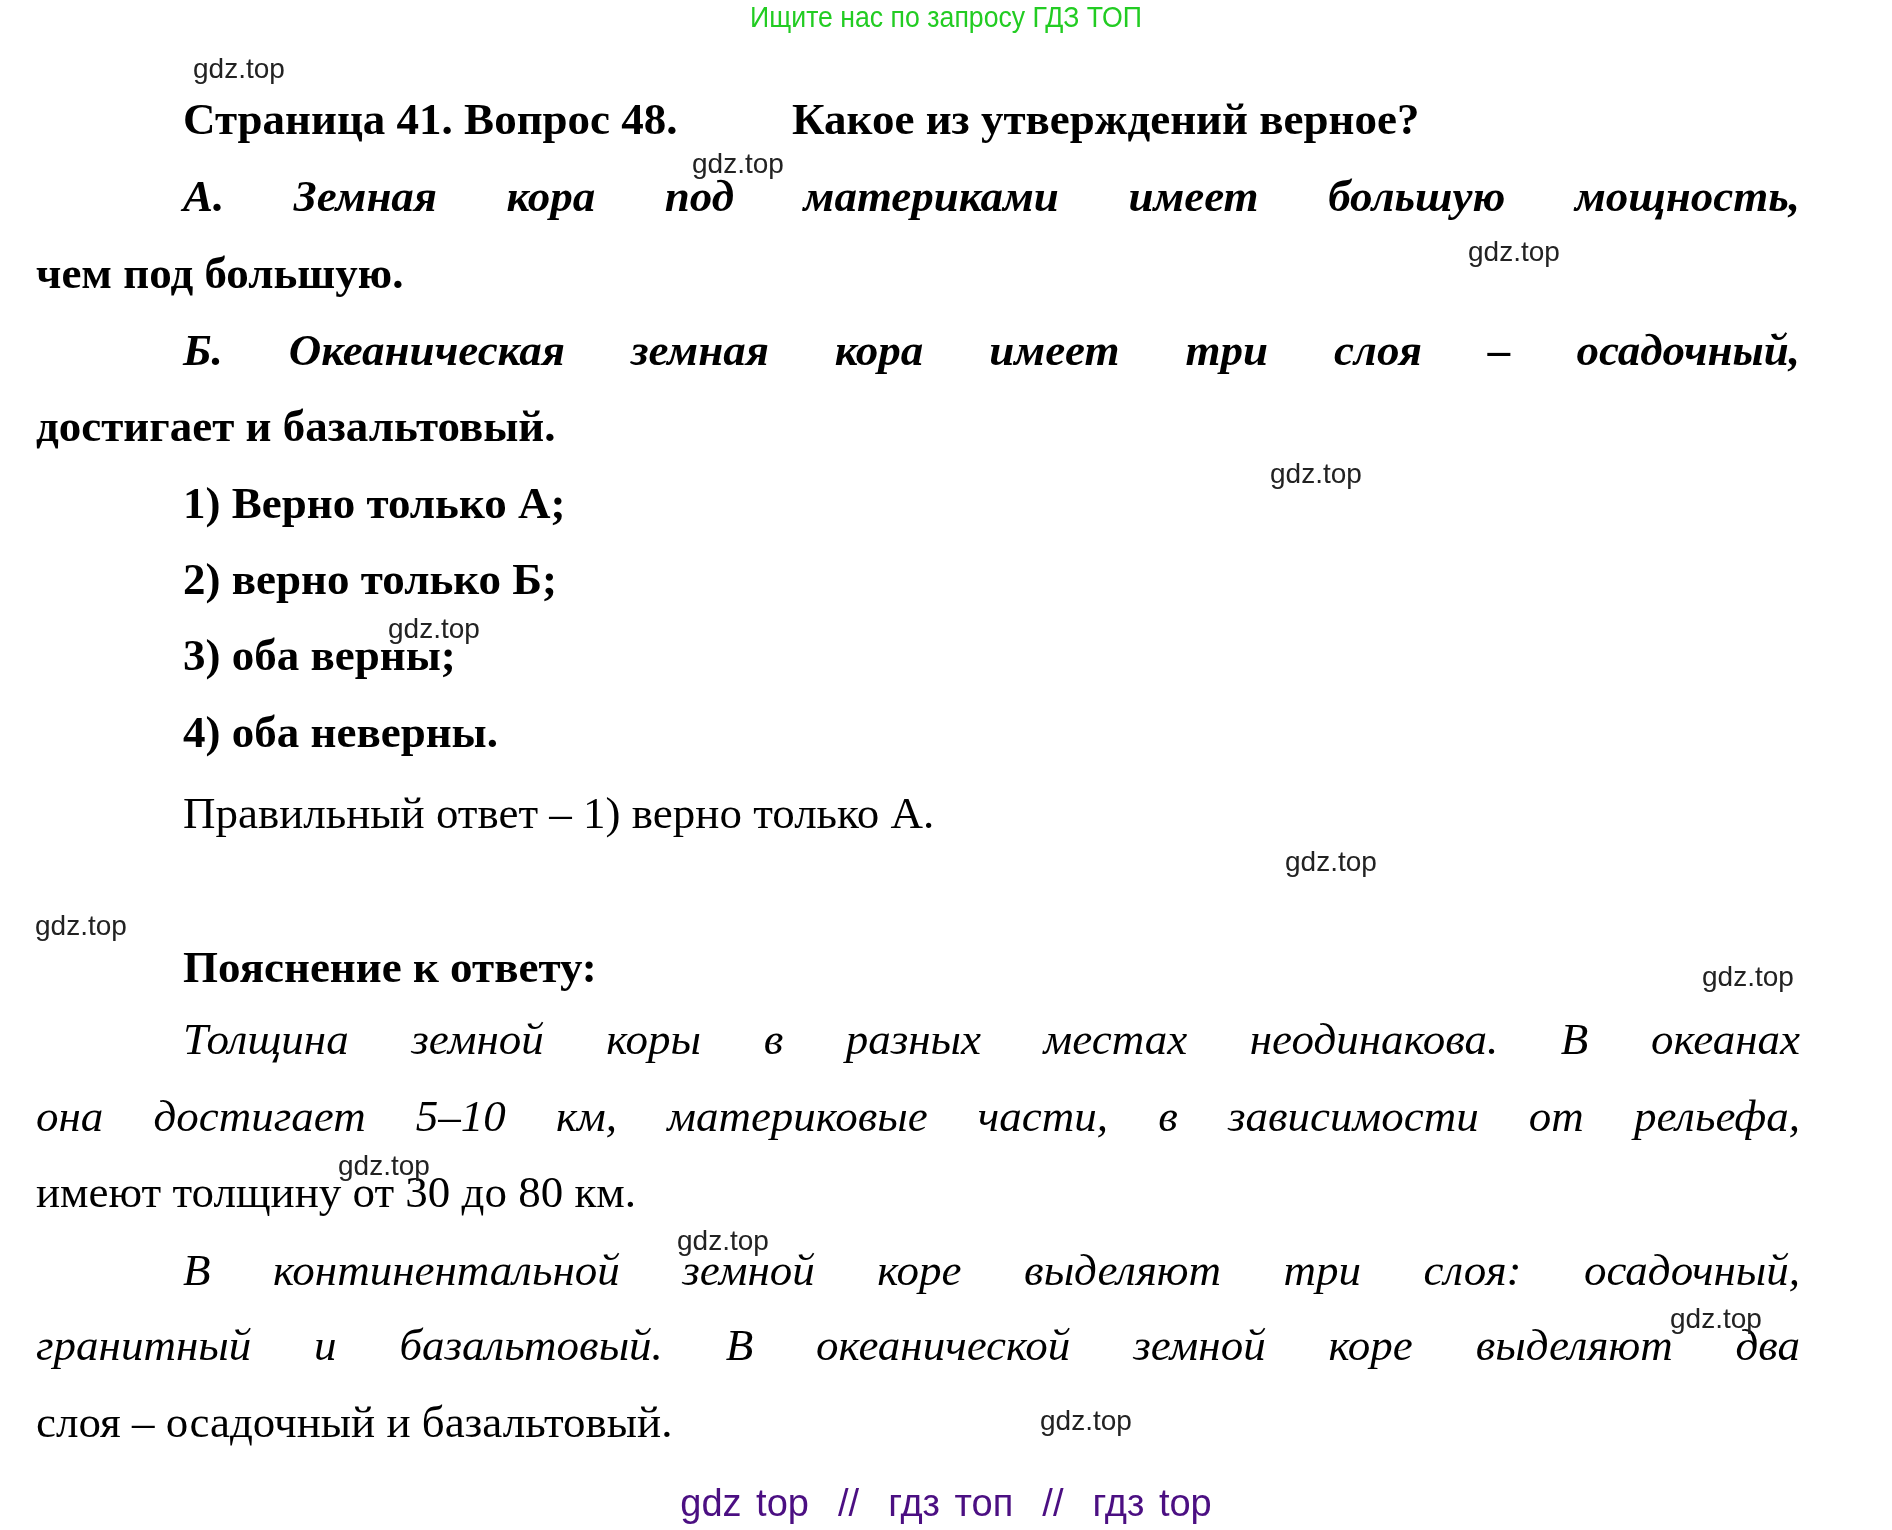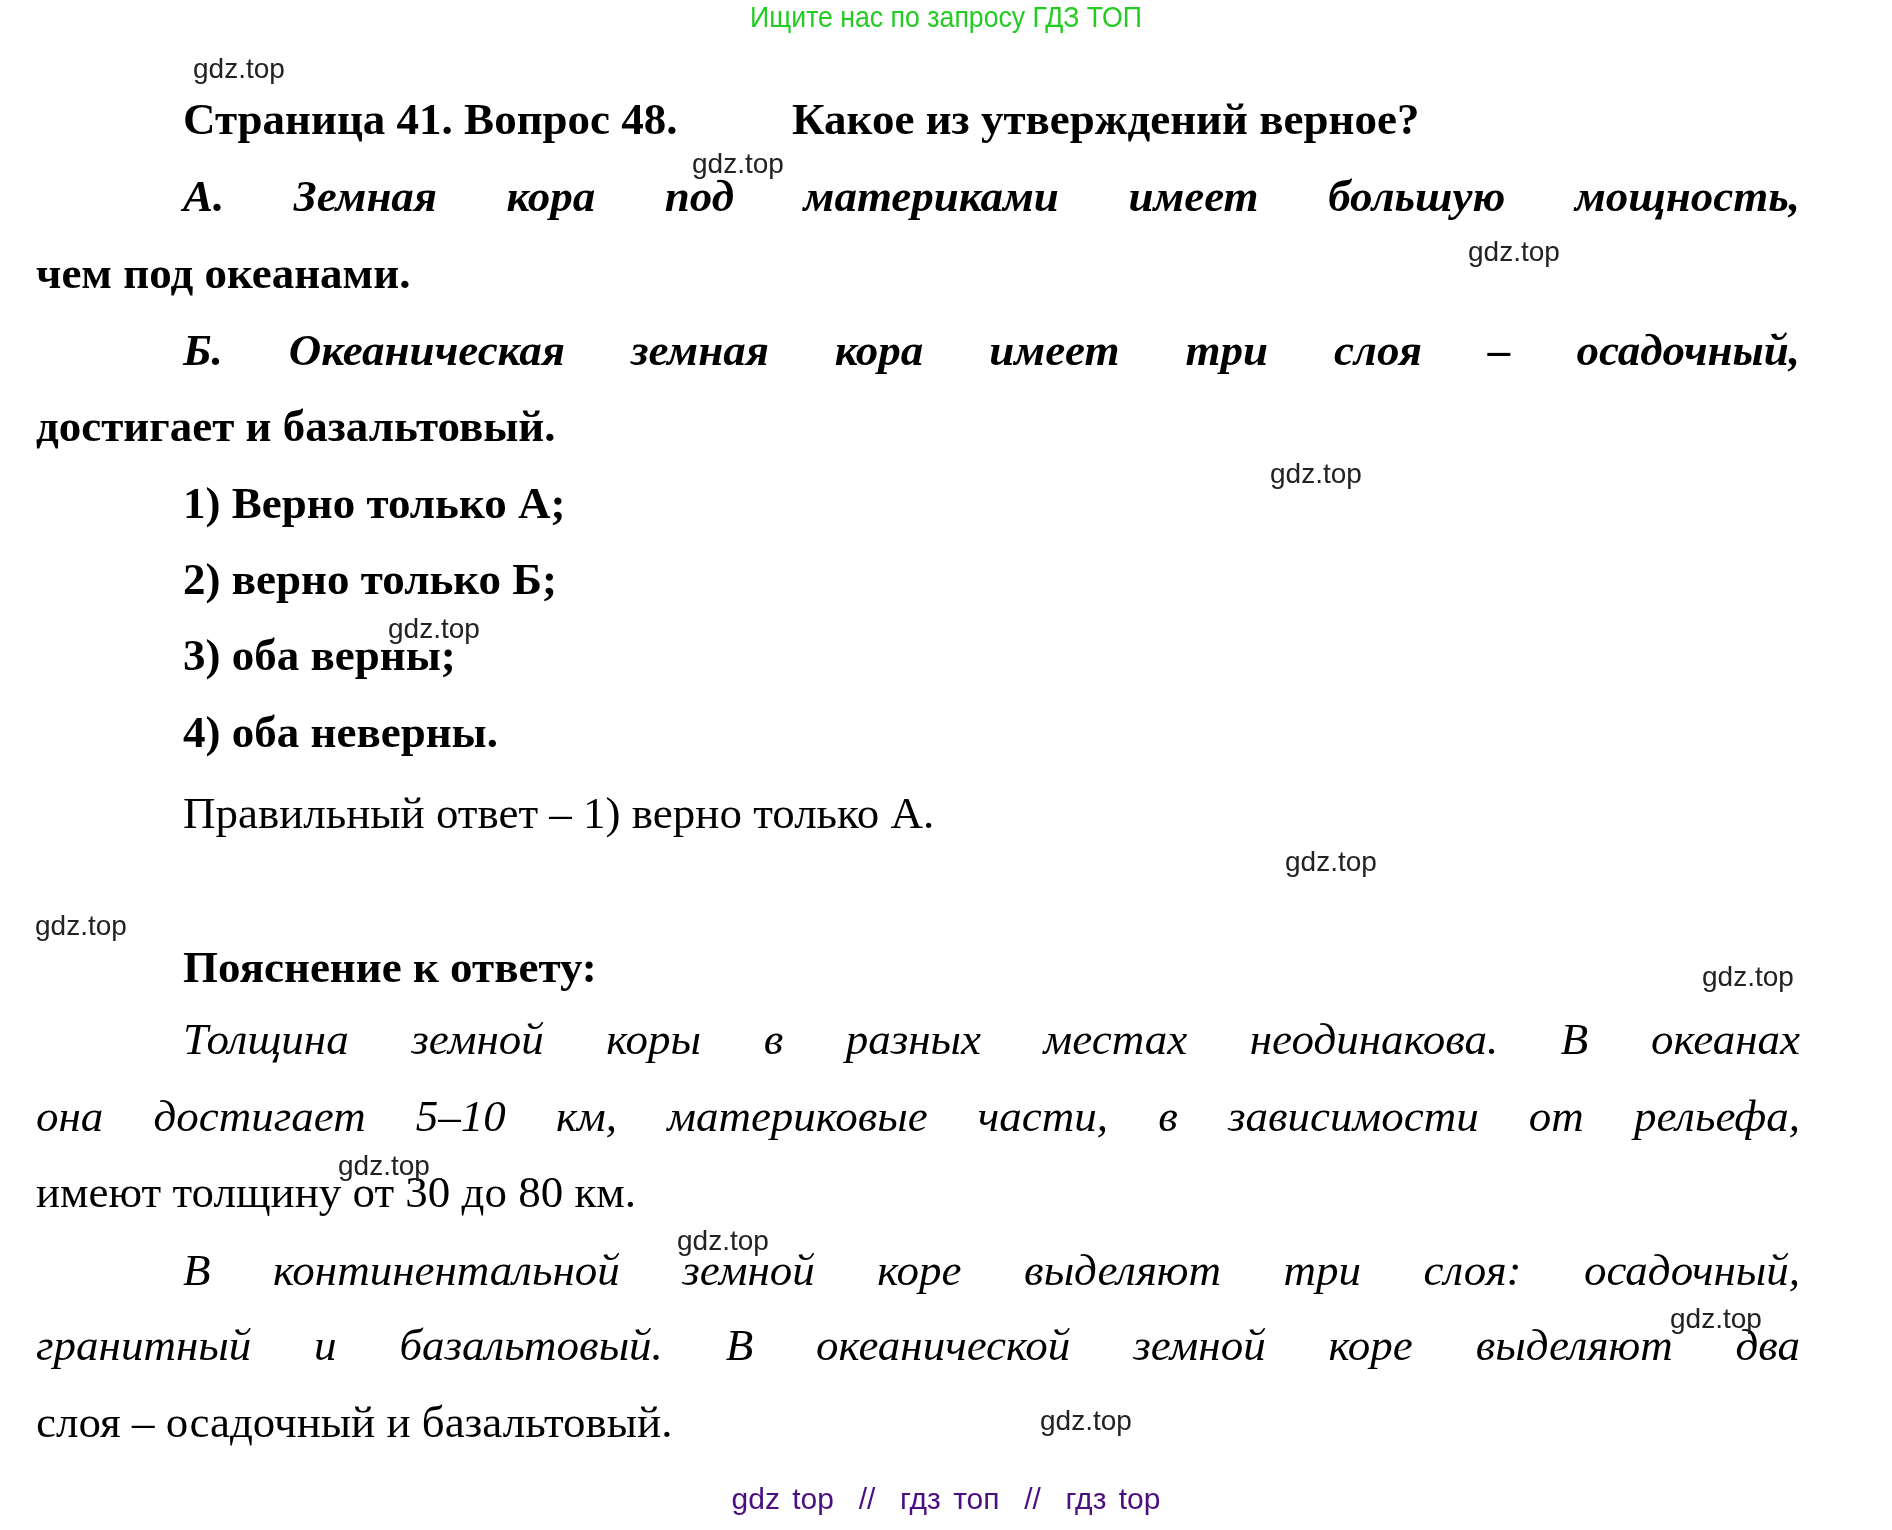--- a/index.html
+++ b/index.html
@@ -3,21 +3,21 @@
 <meta charset="utf-8">
 <style>
   html, body { margin: 0; padding: 0; background: #ffffff; }
   body { width: 1892px; height: 1530px; position: relative; overflow: hidden; }
   .abs { position: absolute; white-space: nowrap; }
   .banner {
     font-family: "Liberation Sans", sans-serif; font-size: 29px; color: #22cc22;
     left: 0; width: 1892px; text-align: center; top: 1px; transform: scaleX(0.92);
   }
   .footer {
-    font-family: "Liberation Sans", sans-serif; font-size: 30px; color: #4b0f82;
+    font-family: "Liberation Sans", sans-serif; font-size: 38px; color: #4b0f82;
     left: 0; width: 1892px; text-align: center; top: 1482px; word-spacing: 4px;
   }
   .wm {
     font-family: "Liberation Sans", sans-serif; font-size: 28px; color: #222222;
     line-height: 1;
   }
   .serif { font-family: "Liberation Serif", serif; font-size: 45px; color: #000; line-height: 1; }
   .bold { font-weight: bold; }
   .line { position: absolute; white-space: nowrap; }
   .just { text-align: justify; text-align-last: justify; font-style: italic; }
@@ -27,21 +27,21 @@
 
 <div class="abs banner">Ищите нас по запросу ГДЗ ТОП</div>
 
 <div class="line serif bold" style="left:183px; top:97px;">
   <span>Страница 41. Вопрос 48.</span>
   <span style="display:inline-block; width:92px;"></span>
   <span>Какое из утверждений верное?</span>
 </div>
 
 <div class="line serif bold just" style="left:183px; width:1617px; top:174px;">А. Земная кора под материками имеет большую мощность,</div>
-<div class="line serif bold" style="left:36px; top:251px;">чем под океанами.</div>
+<div class="line serif bold" style="left:36px; top:251px;">чем под большую.</div>
 
 <div class="line serif bold just" style="left:183px; width:1617px; top:328px;">Б. Океаническая земная кора имеет три слоя – осадочный,</div>
 <div class="line serif bold" style="left:36px; top:404px;">достигает и базальтовый.</div>
 
 <div class="line serif bold" style="left:183px; top:481px;">1) Верно только А;</div>
 <div class="line serif bold" style="left:183px; top:557px;">2) верно только Б;</div>
 <div class="line serif bold" style="left:183px; top:633px;">3) оба верны;</div>
 <div class="line serif bold" style="left:183px; top:710px;">4) оба неверны.</div>
 
 <div class="line serif" style="left:183px; top:791px;">Правильный ответ – 1) верно только А.</div>

